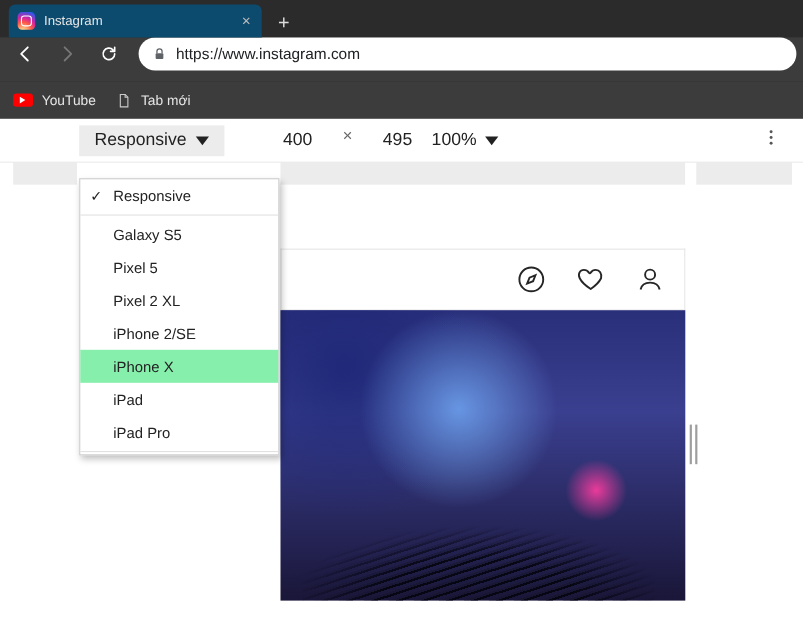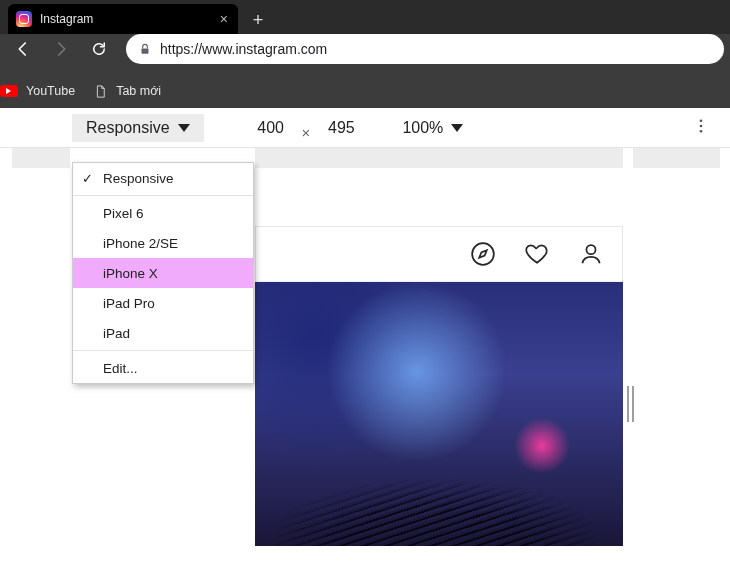--- a/index.html
+++ b/index.html
@@ -2,69 +2,69 @@
 <html><head>
 <meta charset="utf-8">
 <style>
   * { box-sizing: border-box; margin: 0; padding: 0; }
   html, body { width: 730px; height: 566px; overflow: hidden; font-family: "Segoe UI", Arial, sans-serif; }
   body { background: #fff; }
 
   
   .browser-chrome { background: #2b2b2b; color: #ddd; }
   .tab-strip { display: flex; align-items: flex-end; height: 34px; padding-left: 8px; }
-  .tab { display: flex; align-items: center; gap: 8px; background: #000000; height: 30px; padding: 0 10px 0 8px; border-radius: 6px 6px 0 0; min-width: 230px; position: relative; }
+  .tab { display: flex; align-items: center; gap: 8px; background: #0c4a6e; height: 30px; padding: 0 10px 0 8px; border-radius: 6px 6px 0 0; min-width: 230px; position: relative; }
   .favicon-ig {
     width: 16px; height: 16px; border-radius: 4px;
     background: radial-gradient(circle at 30% 110%, #fdf497 0%, #fd5949 40%, #d6249f 60%, #285AEB 90%);
     position: relative;
   }
   .favicon-ig::after {
     content: ""; position: absolute; inset: 3px; border: 1.5px solid #fff; border-radius: 3px;
   }
   .tab-title { font-size: 12px; color: #e6e6e6; }
   .tab-close { margin-left: auto; font-size: 14px; color: #bbb; cursor: pointer; }
   .new-tab { width: 28px; height: 28px; display: flex; align-items: center; justify-content: center; color: #ddd; font-size: 18px; margin-left: 6px; cursor: pointer; border-radius: 4px; }
 
   .toolbar { display: flex; align-items: flex-start; height: 40px; padding: 0 6px; gap: 4px; background: #3c3c3c; }
   .nav-btn { width: 34px; height: 30px; display: flex; align-items: center; justify-content: center; color: #fff; cursor: pointer; border-radius: 4px; }
   .nav-btn.disabled { color: #777; }
   .nav-btn svg { width: 18px; height: 18px; }
   .omnibox { flex: 1; height: 30px; background: #fff; border-radius: 15px; display: flex; align-items: center; padding: 0 12px; gap: 8px; margin-left: 6px; }
   .lock-icon { width: 14px; height: 14px; color: #5f6368; }
   .omnibox-text { font-size: 14px; color: #202124; }
 
-  .bookmarks { display: flex; align-items: center; height: 34px; padding: 0 0; gap: 18px; background: #3c3c3c; }
+  .bookmarks { display: flex; align-items: center; height: 34px; padding: 0 12px; gap: 18px; background: #3c3c3c; }
   .bookmark { display: flex; align-items: center; gap: 8px; cursor: pointer; }
   .bookmark-label { font-size: 12.5px; color: #e6e6e6; }
   .yt-icon { width: 18px; height: 12px; background: #f00; border-radius: 3px; position: relative; }
   .yt-icon::after { content: ""; position: absolute; left: 6px; top: 2.5px; border-left: 5px solid #fff; border-top: 3.5px solid transparent; border-bottom: 3.5px solid transparent; }
   .page-icon { width: 15px; height: 15px; color: #ccc; }
 
   
   .device-toolbar { height: 40px; background: #fff; display: flex; align-items: center; border-bottom: 1px solid #e4e4e4; }
   .device-toolbar .spacer-l { width: 72px; }
   .device-select { height: 28px; background: #ececec; display: flex; align-items: center; padding: 0 14px; gap: 8px; font-size: 16px; color: #222; cursor: pointer; position: relative; }
   .caret-down { width: 0; height: 0; border-left: 6px solid transparent; border-right: 6px solid transparent; border-top: 8px solid #222; }
-  .dim-group { display: flex; align-items: flex-end; margin-left: 36px; gap: 0; }
+  .dim-group { display: flex; align-items: flex-start; margin-left: 36px; gap: 10px; }
   .dim-input { width: 62px; height: 26px; border: none; text-align: center; font-size: 16px; color: #222; background: transparent; }
   .dim-x { font-size: 15px; color: #666; }
-  .zoom { display: flex; align-items: center; gap: 8px; margin-left: 30px; font-size: 16px; color: #222; cursor: pointer; }
+  .zoom { display: flex; align-items: center; gap: 8px; font-size: 16px; color: #222; cursor: pointer; }
   .kebab { margin-left: auto; margin-right: 20px; cursor: pointer; color: #555; }
   .kebab svg { width: 18px; height: 18px; }
 
   
   .dropdown {
     position: absolute; left: 72px; top: 162px; width: 182px;
     background: #fff; border: 1px solid #ccc; box-shadow: 2px 3px 6px rgba(0,0,0,0.25);
     z-index: 50; font-size: 13.5px; color: #222;
   }
   .dd-item { height: 30px; display: flex; align-items: center; padding: 0 12px 0 30px; position: relative; cursor: pointer; }
   .dd-item.checked::before { content: "✓"; position: absolute; left: 9px; font-size: 13px; }
-  .dd-item.hover { background: #f0abfc; }
+  .dd-item.hover { background: #86efac; }
   .dd-sep { height: 1px; background: #e2e2e2; margin: 2px 0; }
 
   
   .ruler-row { height: 20px; background: #fff; display: flex; align-items: stretch; }
   .ruler-row .gap { background: #fff; }
   .ruler-row .shade { background: #ececec; }
   .ruler-row .g1 { width: 12px; }
   .ruler-row .s1 { width: 58px; }
   .ruler-row .g2 { width: 185px; }
   .ruler-row .s2 { width: 368px; }
@@ -221,31 +221,34 @@
       </div>
   </div>
 </div>
 
 <div class="dropdown">
   <div class="dd-item checked">
       <span>Responsive</span>
     </div>
   <div class="dd-sep"></div>
   <div class="dd-item">
-      <span>Pixel 6</span>
+      <span>Galaxy S5</span>
+    </div>
+  <div class="dd-item">
+      <span>Pixel 5</span>
+    </div>
+  <div class="dd-item">
+      <span>Pixel 2 XL</span>
     </div>
   <div class="dd-item">
       <span>iPhone 2/SE</span>
     </div>
   <div class="dd-item hover">
       <span>iPhone X</span>
     </div>
   <div class="dd-item">
+      <span>iPad</span>
+    </div>
+  <div class="dd-item">
       <span>iPad Pro</span>
     </div>
-  <div class="dd-item">
-      <span>iPad</span>
-    </div>
   <div class="dd-sep"></div>
-  <div class="dd-item">
-      <span>Edit...</span>
-    </div>
 </div>
 
 </body></html>

